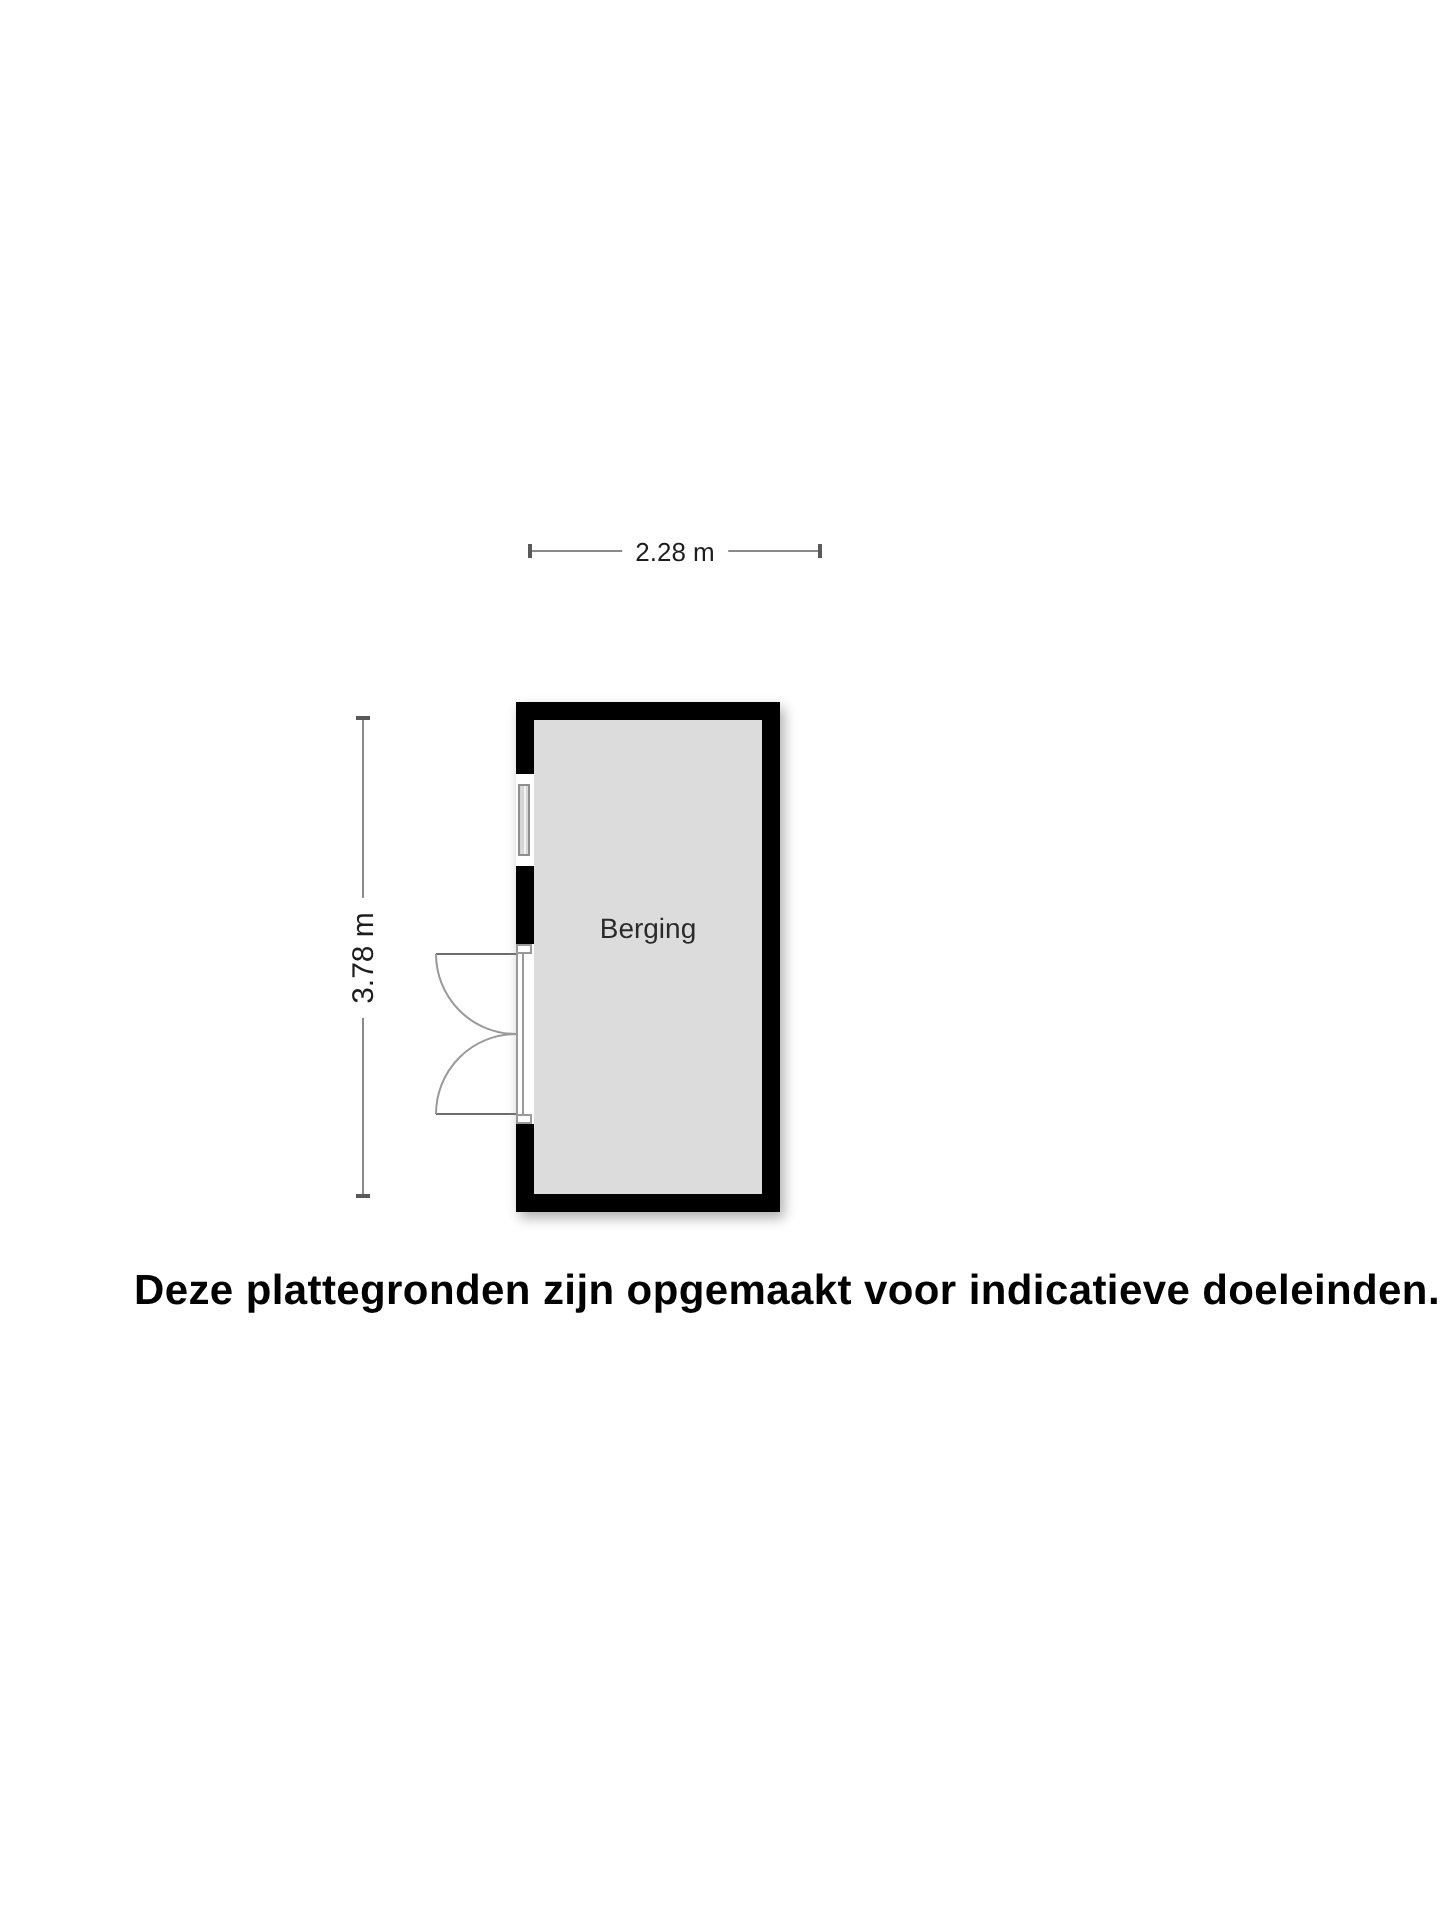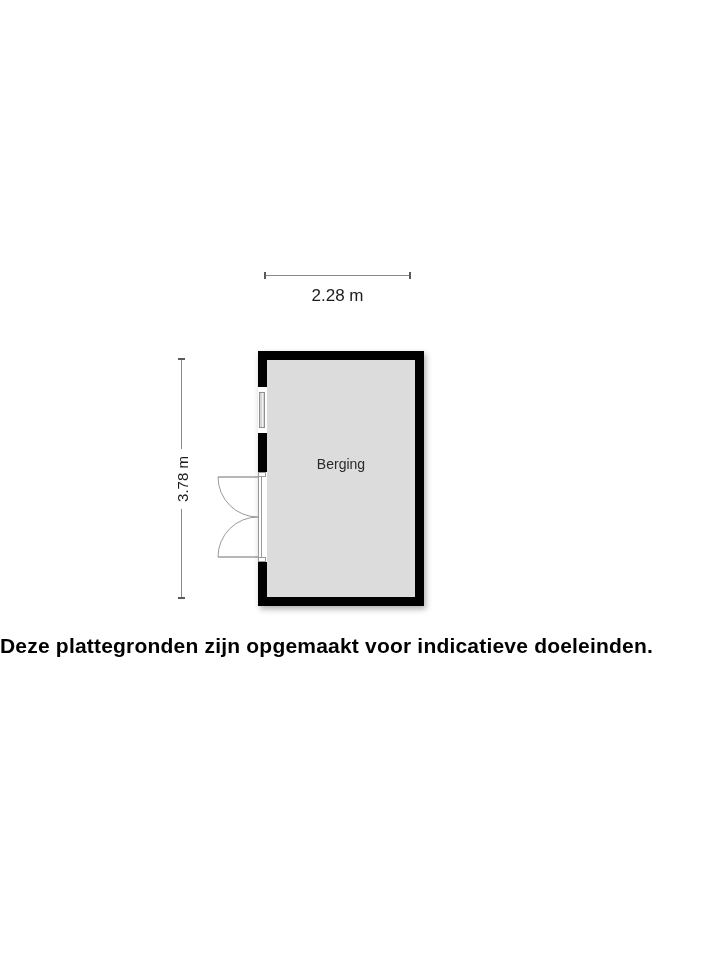--- a/index.html
+++ b/index.html
@@ -34,24 +34,23 @@
   }
   .dim-h .tick.start { left: -1px; }
   .dim-h .tick.end   { right: -1px; }
   .dim-h .dim-label {
     position: absolute;
     left: 50%;
     top: 0.5px;
     transform: translate(-50%, -50%);
     background: #ffffff;
     padding: 0 7px;
-    font-size: 17px;
+    font-size: 13px;
     color: #1d1d1d;
     white-space: nowrap;
-    margin-top: 20px;
   }
 
   .dim-v {
     position: absolute;
     left: 181px;
     top: 359px;
     width: 1px;
     height: 239px;
     background: #8a8a8a;
   }
@@ -74,21 +73,21 @@
     font-size: 15px;
     color: #1d1d1d;
     white-space: nowrap;
   }
 
   
   .plan {
     position: absolute;
     left: 258px;
     top: 351px;
-    width: 166px;
+    width: 132px;
     height: 255px;
     background: #000000;
     box-shadow: 2px 3px 6px rgba(0,0,0,0.32);
   }
   .plan .floor {
     position: absolute;
     left: 9px;
     top: 9px;
     right: 9px;
     bottom: 9px;
@@ -171,21 +170,21 @@
     width: 46px;
     height: 88px;
   }
 
   
   .disclaimer {
     position: absolute;
     left: 0;
     top: 632px;
     width: 720px;
-    text-align: left;
+    text-align: right;
     font-weight: bold;
     font-size: 21px;
     line-height: 28px;
     color: #000000;
     letter-spacing: 0.2px;
   }
 </style>
 </head>
 <body>
 

